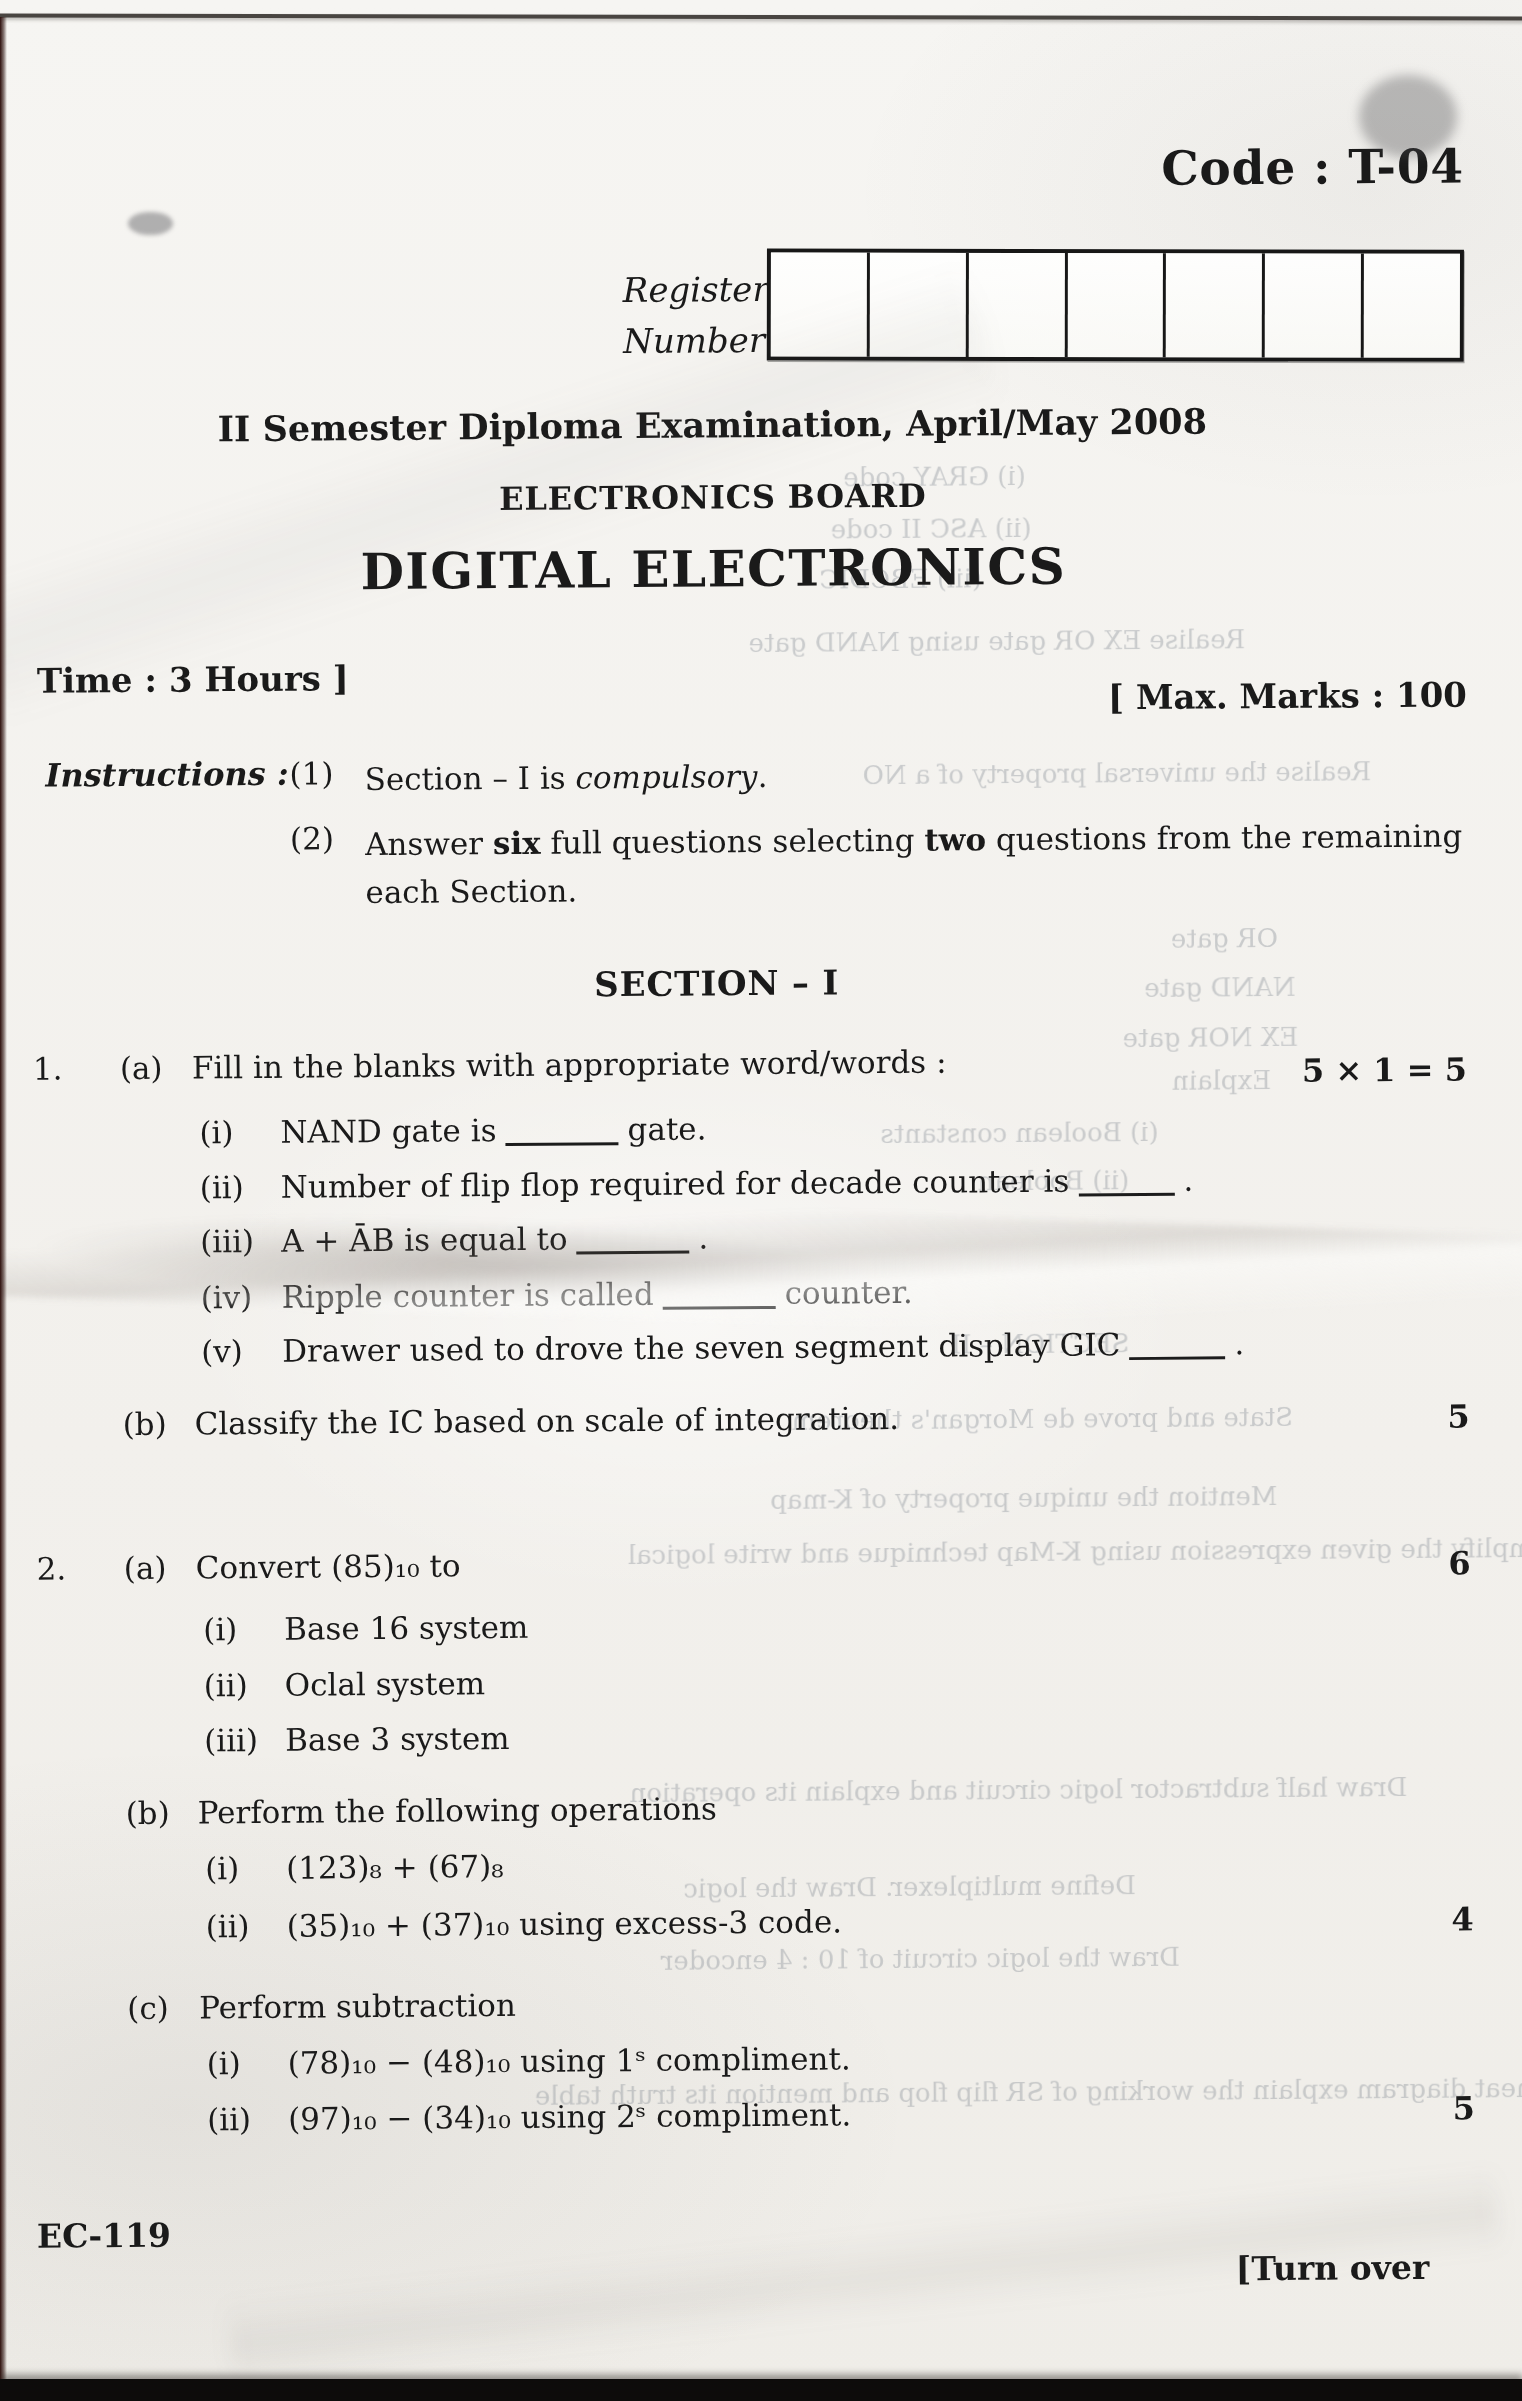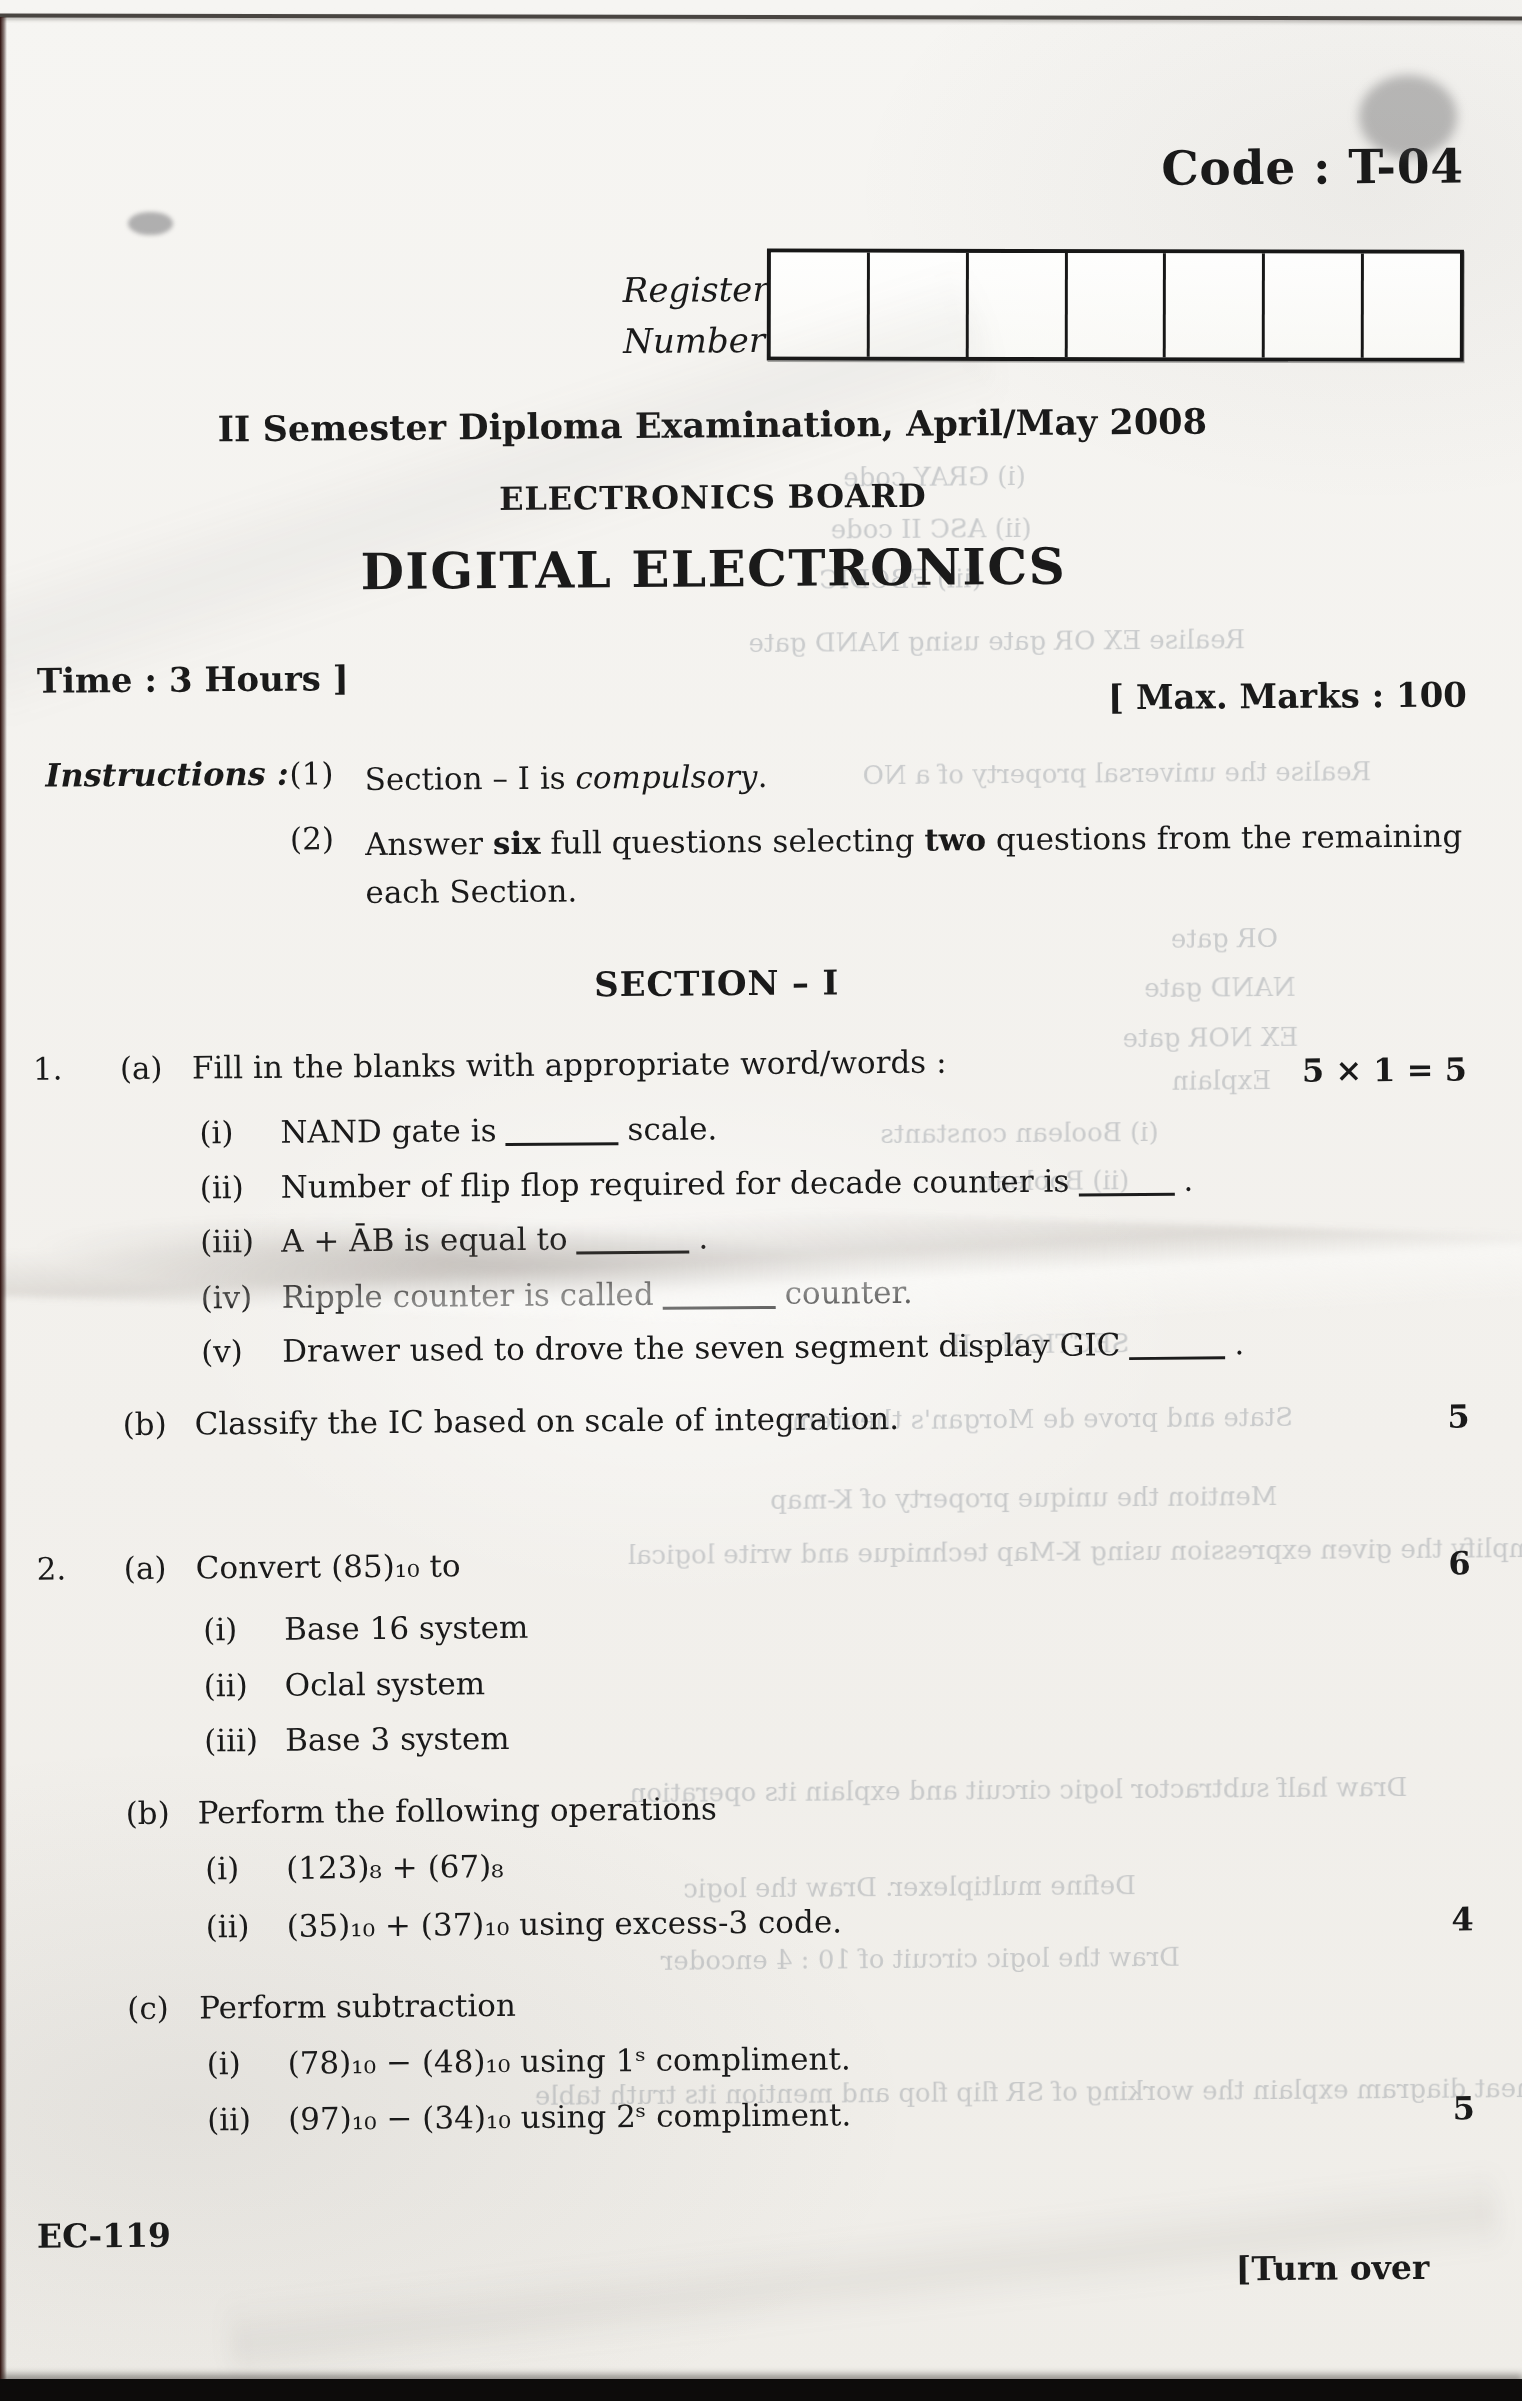--- a/index.html
+++ b/index.html
@@ -126,21 +126,21 @@
 
     <div class="row" style="top:1045px">
       <span class="qnum">1.</span>
       <span class="plet">(a)</span>
       <span class="ptxt">Fill in the blanks with appropriate word/words :</span>
     </div>
     <div class="marks" style="top:1056px">5 × 1 = 5</div>
 
     <div class="row" style="top:1110px">
       <span class="inum">(i)</span>
-      <span class="itxt"><span>NAND gate is</span><span class="blank"></span><span>scale.</span></span>
+      <span class="itxt"><span>NAND gate is</span><span class="blank"></span><span>gate.</span></span>
     </div>
     <div class="row" style="top:1165px">
       <span class="inum">(ii)</span>
       <span class="itxt"><span>Number of flip flop required for decade counter is</span><span class="blank short"></span><span>.</span></span>
     </div>
     <div class="row" style="top:1219px">
       <span class="inum">(iii)</span>
       <span class="itxt"><span>A + ĀB is equal to</span><span class="blank"></span><span>.</span></span>
     </div>
     <div class="row" style="top:1275px">

